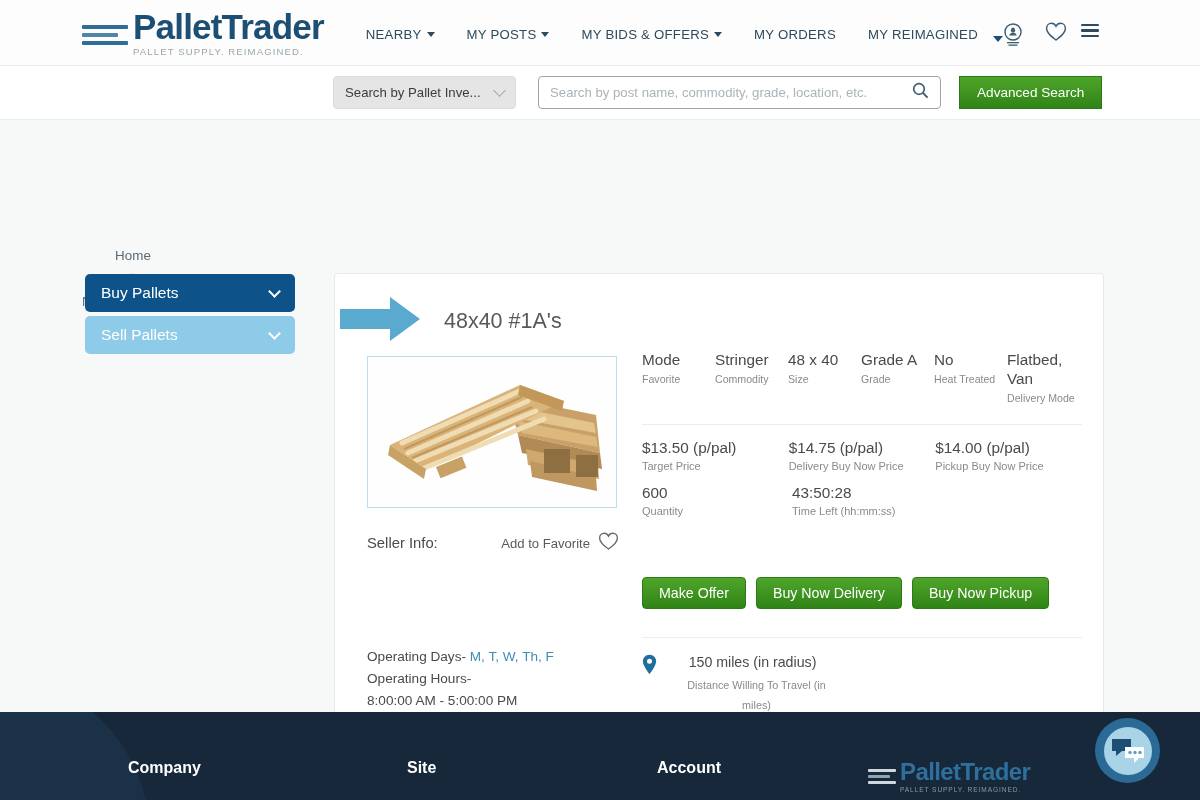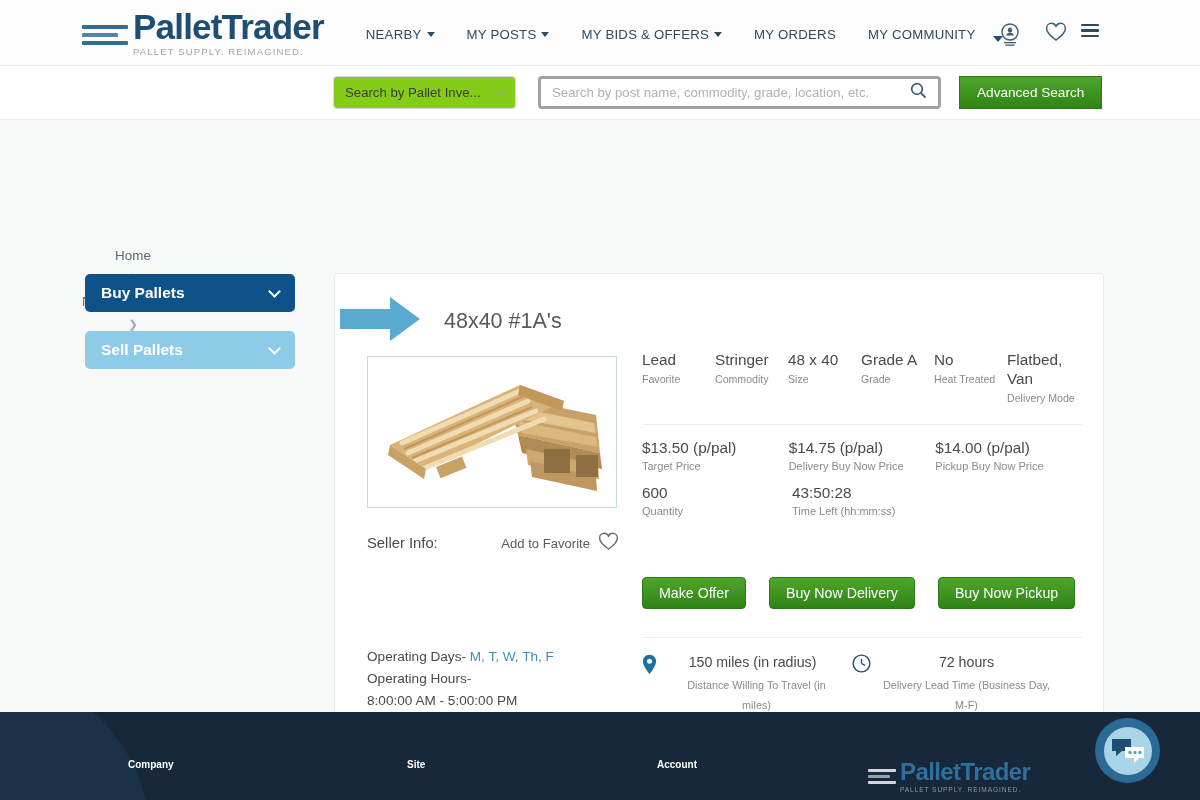--- a/index.html
+++ b/index.html
@@ -48,30 +48,30 @@
   .burger { position:absolute; left:1081px; top:24px; cursor:pointer; display:flex;flex-direction:column;gap:3px;}
   .burger i { display:block;width:18px;height:2.4px;background:#2d4a5e;border-radius:1px;}
 
   
   .searchbar {
     height: 54px; background:#fff; border-bottom:1px solid #e9ecec;
     display:flex; align-items:center;
   }
   .sel {
     margin-left:333px; width:183px; height:33px;
-    border:1px solid #d8dde0; border-radius:4px; background:#84cc16;
+    border:1px solid #d8dde0; border-radius:4px; background:#e5e5e5;
     display:flex; align-items:center; justify-content:space-between;
     padding:0 11px; cursor:pointer;
   }
   .sel span { font-size:13.2px; color:#3c3c3c; }
   .chev { width:9px;height:9px;border-right:1.6px solid #9aa6ad;border-bottom:1.6px solid #9aa6ad;
           transform:rotate(45deg); margin-top:-4px;}
   .searchfield {
     margin-left:22px; width:403px; height:33px;
-    border:3px solid #a3a3a3; border-radius:4px; background:#fff;
+    border:1px solid #a3a3a3; border-radius:4px; background:#fff;
     display:flex; align-items:center; padding:0 11px;
   }
   .searchfield input {
     flex:1; border:none; outline:none; font-size:13.2px; color:#3c3c3c;
     font-family:"Liberation Sans",sans-serif; background:transparent;
   }
   .searchfield input::placeholder { color:#aab3b8; }
   .adv-btn {
     margin-left:18px; height:33px; padding:0 17px;
     background:linear-gradient(#4fa52a,#2f8416); border:1px solid #2c7a15;
@@ -83,22 +83,22 @@
   .body-area { position:relative; height: 592px; background:#f7f8f8; }
 
   .crumbs { position:absolute; left:82px; top:128px; display:flex; align-items:center; gap:9px;
             font-size:13.4px; color:#5a6a75;flex-direction:column; }
   .crumbs .sep { color:#9aa6ad; font-size:11px; }
   .crumbs .cur { color:#0f766e; }
 
   .side { position:absolute; left:85px; top:154px; width:210px; }
   .side-btn {
     height:38px; border-radius:5px; display:flex;align-items:center;
-    justify-content:space-between; padding:0 16px; margin-bottom:19px;
-    font-size:15.5px; font-weight:700; color:#fff; cursor:pointer;
+    justify-content:space-between; padding:0 16px; margin-bottom:4px;
+    font-size:15.5px; font-weight:400; color:#fff; cursor:pointer;
   }
   .side-btn.primary { background:#0d5289; }
   .side-btn.light { background:#8ecbe8; }
   .side-chev { width:9px;height:9px;border-right:2.4px solid #fff;border-bottom:2.4px solid #fff;
                transform:rotate(45deg); margin-top:-4px;}
 
   .card {
     position:absolute; left:334px; top:153px; width:770px; height:534px;
     background:#fff; border:1px solid #e7eaea; border-radius:4px;
   }
@@ -129,21 +129,21 @@
   .spec.w-mode { width:74px; }
   .spec .v { font-size:15.3px; color:#4a4a4a; line-height:19px; }
   .spec .k { font-size:10.6px; color:#8a8a8a; margin-top:3px; line-height:15px; }
   .rule { height:1px; background:#eceeee; margin-top:0; }
 
   .price-grid { display:flex; }
   .pc { width:150px; }
   .pc .v { font-size:15.3px; color:#4a4a4a; }
   .pc .k { font-size:11px; color:#8a8a8a; margin-top:3px; }
 
-  .btn-row { display:flex; gap:23px; }
+  .btn-row { display:flex; gap:10px; }
   .gbtn {
     height:32px; padding:0 16px; background:linear-gradient(#4fa52a,#2f8416);
     border:1px solid #2c7a15; border-radius:4px; color:#fff; font-size:14.2px;
     display:flex;align-items:center;justify-content:center; cursor:pointer; white-space:nowrap;
   }
 
   .meta-row { display:flex; }
   .meta { display:flex; gap:8px; }
   .meta .tx .v { font-size:14.2px; color:#4a4a4a; }
   .meta .tx .k { font-size:10.8px; color:#8a8a8a; margin-top:5px; line-height:20px; max-width:175px;}
@@ -152,21 +152,21 @@
   .footer { position:relative; height:142px; background:#16283a; overflow:hidden; }
   .footer::before {
     content:""; position:absolute; left:-180px; top:-40px; width:330px; height:330px;
     border-radius:50%; background:#1b3147;
   }
   .fcols { position:relative; display:flex; padding-top:47px; }
   .fcol { }
   .fcol:nth-child(1){ margin-left:128px; width:234px;}
   .fcol:nth-child(2){ width:250px;margin-left:45px;}
   .fcol:nth-child(3){ width:250px;}
-  .fh { font-size:10px; color:#fff; font-weight:700; }
+  .fh { font-size:16px; color:#fff; font-weight:700; }
 
   .flogo { position:absolute; left:868px; top:760px; display:flex; align-items:flex-start; }
   .flogo .marks { display:flex;flex-direction:column;gap:3px;margin-top:9px;margin-right:4px;}
   .flogo .marks i { display:block;height:3px;border-radius:1px;background:#cfd8de;}
   .flogo .marks i:nth-child(1){width:28px;}
   .flogo .marks i:nth-child(2){width:22px;background:#8fa3b3;}
   .flogo .marks i:nth-child(3){width:28px;}
   .flogo .t .m { font-size:24px;font-weight:700;color:#2e6f9b;letter-spacing:-0.6px;line-height:1;}
   .flogo .t .s { font-size:6.6px;color:#8a99a5;letter-spacing:0.9px;margin-top:2px;}
 
@@ -206,21 +206,21 @@
         <span class="caret"></span>
       </div>
       <div class="nav-item">
         <span>MY BIDS &amp; OFFERS</span>
         <span class="caret"></span>
       </div>
       <div class="nav-item">
         <span>MY ORDERS</span>
       </div>
       <div class="nav-item">
-        <span>MY COMMUNITY</span>
+        <span>MY REIMAGINED</span>
       </div>
       <div class="acct-icon">
         <svg width="22" height="24" viewBox="0 0 22 24">
           <circle cx="11" cy="9" r="8" fill="none" stroke="#3c5d72" stroke-width="1.4"></circle>
           <ellipse cx="11" cy="7.2" rx="2.1" ry="2.6" fill="#3c5d72"></ellipse>
           <path d="M7.4 12.6c0-2 1.6-2.6 3.6-2.6s3.6.6 3.6 2.6z" fill="#3c5d72"></path>
           <rect x="5" y="19" width="12" height="1.3" fill="#3c5d72"></rect>
           <rect x="6.5" y="21.5" width="9" height="1.3" fill="#3c5d72"></rect>
         </svg>
       </div>
@@ -343,21 +343,21 @@
         <div class="op-line">Operating Hours-</div>
         <div class="op-line">8:00:00 AM - 5:00:00 PM</div>
         <div class="op-line">Rating</div>
         <div class="stars">★ ★ ★ ★ ★</div>
       </div>
 
       <div class="dcol">
 
         <div class="spec-grid">
           <div class="spec">
-            <div class="v">Lead</div>
+            <div class="v">Mode</div>
             <div class="k">Favorite</div>
           </div>
           <div class="spec">
             <div class="v">Stringer</div>
             <div class="k">Commodity</div>
           </div>
           <div class="spec">
             <div class="v">48 x 40</div>
             <div class="k">Size</div>
           </div>
@@ -423,33 +423,20 @@
               <svg width="15" height="21" viewBox="0 0 15 21">
                 <path d="M7.5 0.8 C3.8 0.8 0.9 3.7 0.9 7.3 C0.9 12 7.5 20.2 7.5 20.2 C7.5 20.2 14.1 12 14.1 7.3 C14.1 3.7 11.2 0.8 7.5 0.8 Z" fill="#1f6f9e"></path>
                 <circle cx="7.5" cy="7.2" r="2.5" fill="#ffffff"></circle>
               </svg>
             </span>
             <span class="tx">
               <span class="v" style="display:block;">150 miles (in radius)</span>
               <span class="k" style="display:block;padding-left:8px;">Distance Willing To Travel (in miles)</span>
             </span>
           </div>
-          <div class="meta">
-            <span>
-              <svg width="19" height="19" viewBox="0 0 19 19">
-                <circle cx="9.5" cy="9.5" r="8.4" fill="none" stroke="#1f4f72" stroke-width="1.4"></circle>
-                <line x1="9.5" y1="9.5" x2="9.5" y2="4.8" stroke="#1f4f72" stroke-width="1.4"></line>
-                <line x1="9.5" y1="9.5" x2="13" y2="11.4" stroke="#1f4f72" stroke-width="1.4"></line>
-              </svg>
-            </span>
-            <span class="tx">
-              <span class="v" style="display:block;">72 hours</span>
-              <span class="k" style="display:block;">Delivery Lead Time (Business Day, M-F)</span>
-            </span>
-          </div>
         </div>
 
       </div>
     </div>
   </div>
 
   <div class="footer">
     <div class="fcols">
       <div class="fcol">
         <div class="fh">Company</div>

